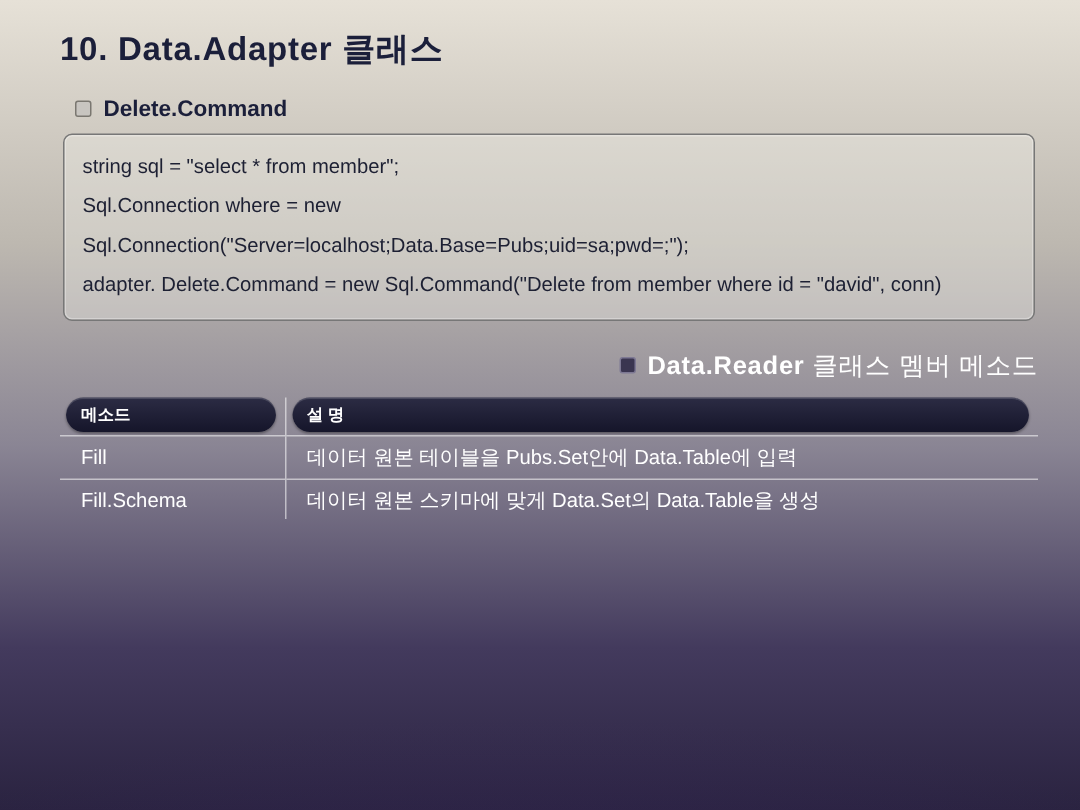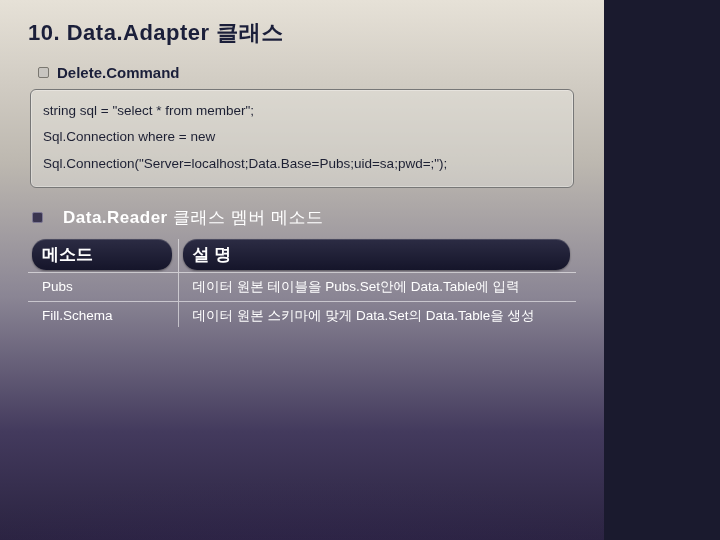--- a/index.html
+++ b/index.html
@@ -6,27 +6,27 @@
     margin: 0;
     padding: 0;
     width: 720px;
     height: 540px;
     overflow: hidden;
     font-family: "Malgun Gothic", "Tahoma", "Verdana", sans-serif;
     background: #1a1a2e;
   }
   .slide {
     position: relative;
-    width: 604px;
+    width: 720px;
     height: 540px;
     background:
       radial-gradient(ellipse 900px 400px at 50% 140%, rgba(100,60,140,0.55) 0%, rgba(60,40,100,0.3) 40%, rgba(0,0,0,0) 70%),
       linear-gradient(to bottom, #e6e1d7 0%, #bdb8b0 30%, #8a8594 55%, #433a5d 80%, #2a2340 100%);
     box-sizing: border-box;
-    padding: 18px 28px 16px 28px;
+    padding: 18px 28px 16px 40px;
   }
 
   .title {
     font-size: 22px;
     font-weight: bold;
     color: #1b1f3a;
     margin: 0 0 16px 0;
     letter-spacing: 0.5px;
   }
 
@@ -62,22 +62,23 @@
     font-size: 13.5px;
     line-height: 1.95;
     color: #1d2033;
     white-space: normal;
     word-break: break-all;
   }
 
   .section2-row {
     display: flex;
     align-items: center;
-    gap: 20px;
+    gap: 8px;
     margin: 0 0 10px 4px;
+    justify-content: flex-end;
   }
   .bullet-dot.dark {
     background: #3a3550;
     border: 1px solid #7d7893;
   }
   .section2-title {
     font-size: 17px;
     color: #fff;
     letter-spacing: 0.5px;
   }
@@ -86,21 +87,21 @@
   .method-table {
     width: 100%;
     border-collapse: collapse;
     table-layout: fixed;
   }
   .method-table col.c1 { width: 150px; }
   .method-table th {
     text-align: left;
     padding: 4px 10px 6px 14px;
     color: #fff;
-    font-size: 17px;
+    font-size: 11px;
     font-weight: bold;
     position: relative;
   }
   .th-pill {
     position: absolute;
     left: 4px;
     right: 6px;
     top: 0;
     bottom: 2px;
     background: linear-gradient(to bottom, #2c2c44 0%, #15152a 100%);
@@ -143,20 +144,21 @@
 
   <div class="subtitle-row">
     <span class="bullet-dot"></span>
     <span class="subtitle">Delete.Command</span>
   </div>
 
   <div class="code-box">
     <div class="code-line">string sql = "select * from member";</div>
     <div class="code-line">Sql.Connection where = new</div>
     <div class="code-line">Sql.Connection("Server=localhost;Data.Base=Pubs;uid=sa;pwd=;");</div>
+    <div class="code-line">adapter. Delete.Command = new Sql.Command("Delete from member where id = "david", conn)</div>
   </div>
 
   <div class="section2-row">
     <span class="bullet-dot dark"></span>
     <span class="section2-title">
       <span class="b">Data.Reader</span><span> 클래스 멤버 메소드</span>
     </span>
   </div>
 
   <table class="method-table">
@@ -171,21 +173,21 @@
           <span class="th-text">메소드</span>
         </th>
         <th>
           <span class="th-pill"></span>
           <span class="th-text">설  명</span>
         </th>
       </tr>
     </thead>
     <tbody>
       <tr>
-        <td>Pubs</td>
+        <td>Fill</td>
         <td>데이터 원본 테이블을 Pubs.Set안에 Data.Table에 입력</td>
       </tr>
       <tr>
         <td>Fill.Schema</td>
         <td>데이터 원본 스키마에 맞게 Data.Set의 Data.Table을 생성</td>
       </tr>
     </tbody>
   </table>
 
 </div>

